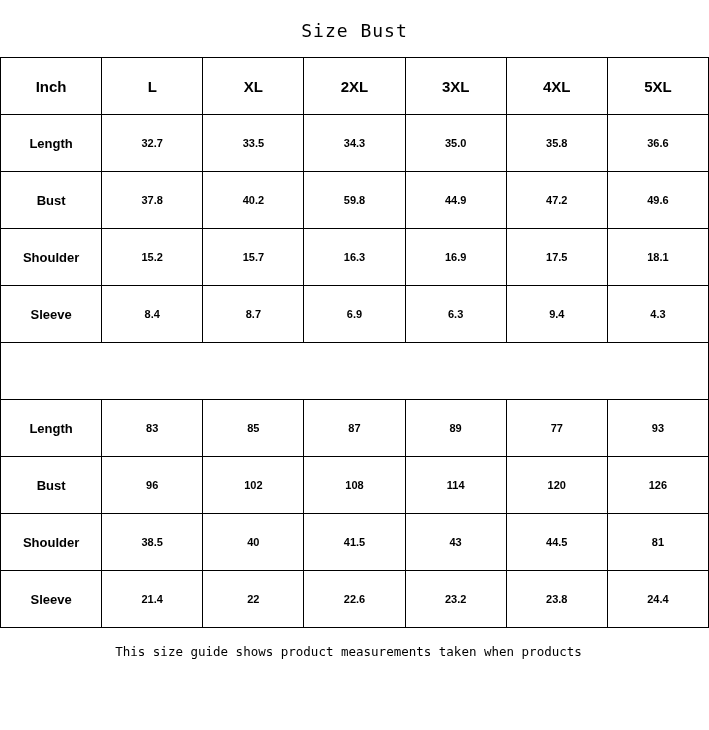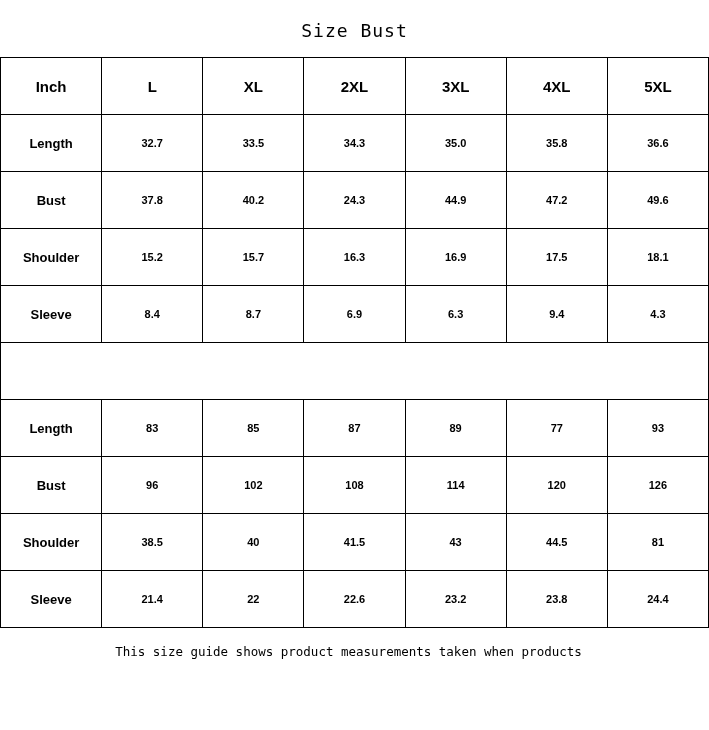--- a/index.html
+++ b/index.html
@@ -106,21 +106,21 @@
         <td class="value">33.5</td>
         <td class="value">34.3</td>
         <td class="value">35.0</td>
         <td class="value">35.8</td>
         <td class="value">36.6</td>
       </tr>
       <tr>
         <td>Bust</td>
         <td class="value">37.8</td>
         <td class="value">40.2</td>
-        <td class="value">24.3</td>
+        <td class="value">59.8</td>
         <td class="value">44.9</td>
         <td class="value">47.2</td>
         <td class="value">49.6</td>
       </tr>
       <tr>
         <td>Shoulder</td>
         <td class="value">15.2</td>
         <td class="value">15.7</td>
         <td class="value">16.3</td>
         <td class="value">16.9</td>

